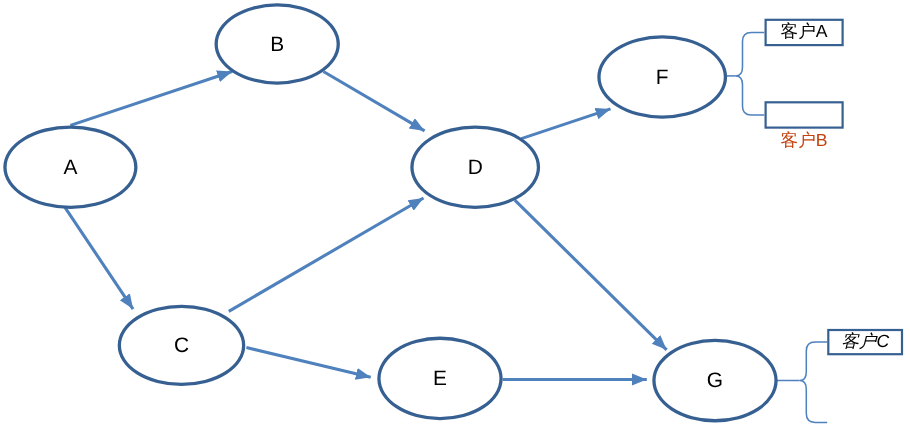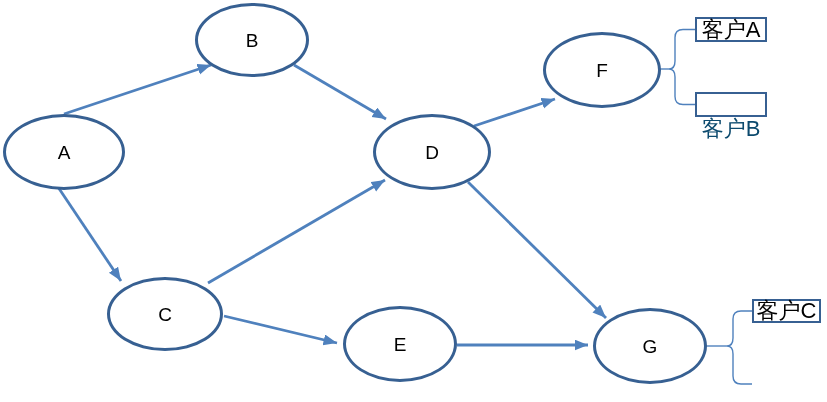--- a/index.html
+++ b/index.html
@@ -34,21 +34,21 @@
     color: #000000;
     line-height: 1;
   }
   .cust-box {
     position: absolute;
     box-sizing: border-box;
     background: #ffffff;
     display: flex;
     align-items: center;
     justify-content: center;
-    font-size: 22px;
+    font-size: 16px;
     color: #000000;
     line-height: 1;
     white-space: nowrap;
   }
 </style>
 </head>
 <body>
 
 <div class="stage" style="background: rgb(255, 255, 255);">
     <svg viewBox="0 0 827 402" width="827" height="402" class="connector-layer">
@@ -92,18 +92,18 @@
     <div class="node" style="left: 543px; top: 32px; width: 118px; height: 76px; border: 3px solid rgb(55, 96, 146); background: rgb(255, 255, 255);">
       <span style="color: rgb(0, 0, 0);">F</span>
     </div>
     <div class="node" style="left: 593px; top: 308px; width: 114px; height: 76px; border: 3px solid rgb(55, 96, 146); background: rgb(255, 255, 255);">
       <span style="color: rgb(0, 0, 0);">G</span>
     </div>
     <div class="cust-box" style="left: 695px; top: 17px; width: 72px; height: 25px; border: 2px solid rgb(55, 96, 146);">
       <span style="color: rgb(0, 0, 0);">客户A</span>
     </div>
     <div class="cust-box" style="left: 695px; top: 92px; width: 72px; height: 25px; border: 2px solid rgb(55, 96, 146);">
-      <span style="color: #0c4a6e; margin-top: 48px;">客户B</span>
+      <span style="color: #c2410c; margin-top: 48px;">客户B</span>
     </div>
     <div class="cust-box" style="left: 752px; top: 299px; width: 69px; height: 24px; border: 2px solid rgb(55, 96, 146);">
-      <span style="color: rgb(0, 0, 0);">客户C</span>
+      <span style="color: rgb(0, 0, 0); font-style: italic;">客户C</span>
     </div>
   </div>
 
 </body></html>

